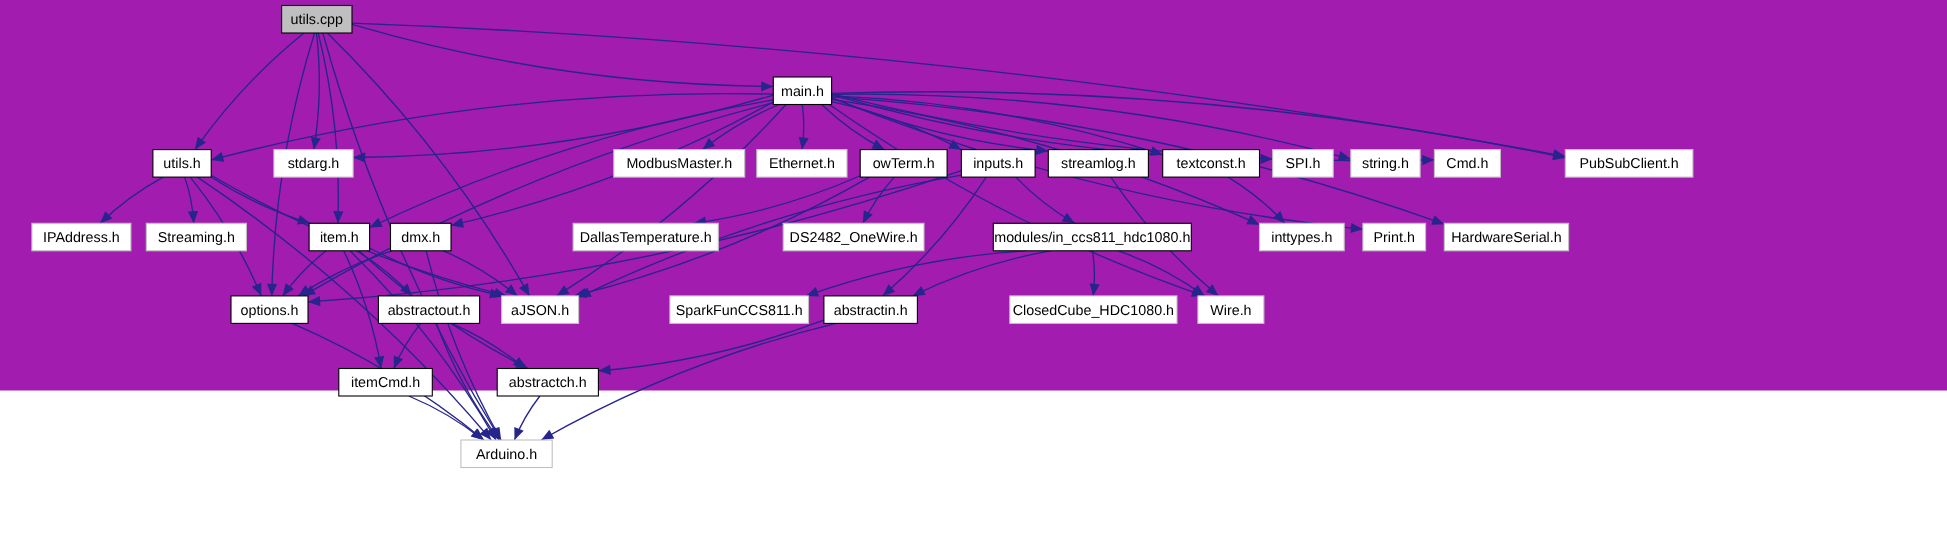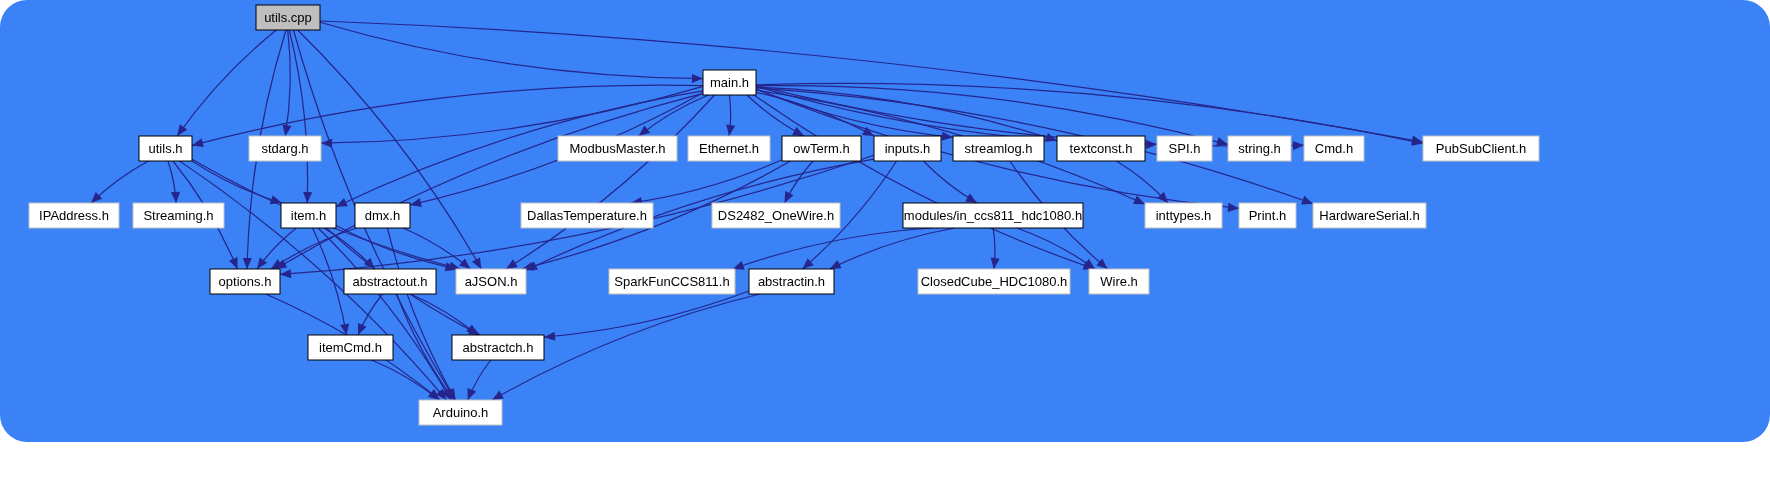--- a/index.html
+++ b/index.html
@@ -1,17 +1,17 @@
 <!DOCTYPE html>
 <html><head>
 <meta charset="utf-8">
 <style>
   html,body{margin:0;padding:0;background:#ffffff;}
   body{width:1770px;height:485px;overflow:hidden;font-family:"Liberation Sans",sans-serif;}
-  #graph{position:relative;width:1770px;height:442px;background:#3b82f6;border-radius:27px;}
+  #graph{position:relative;width:1770px;height:355px;background:#a21caf;}
   svg{display:block;}
   .nodelabel{font-family:"Liberation Sans",sans-serif;font-size:13px;fill:#000;text-anchor:middle;dominant-baseline:middle;}
   .edge{fill:none;stroke:#25258c;stroke-width:1.2px;}
   .arrow{fill:#25258c;stroke:none;}
   .nodebox{stroke-width:1px;}
 </style>
 </head>
 <body>
 
 <div id="graph">

